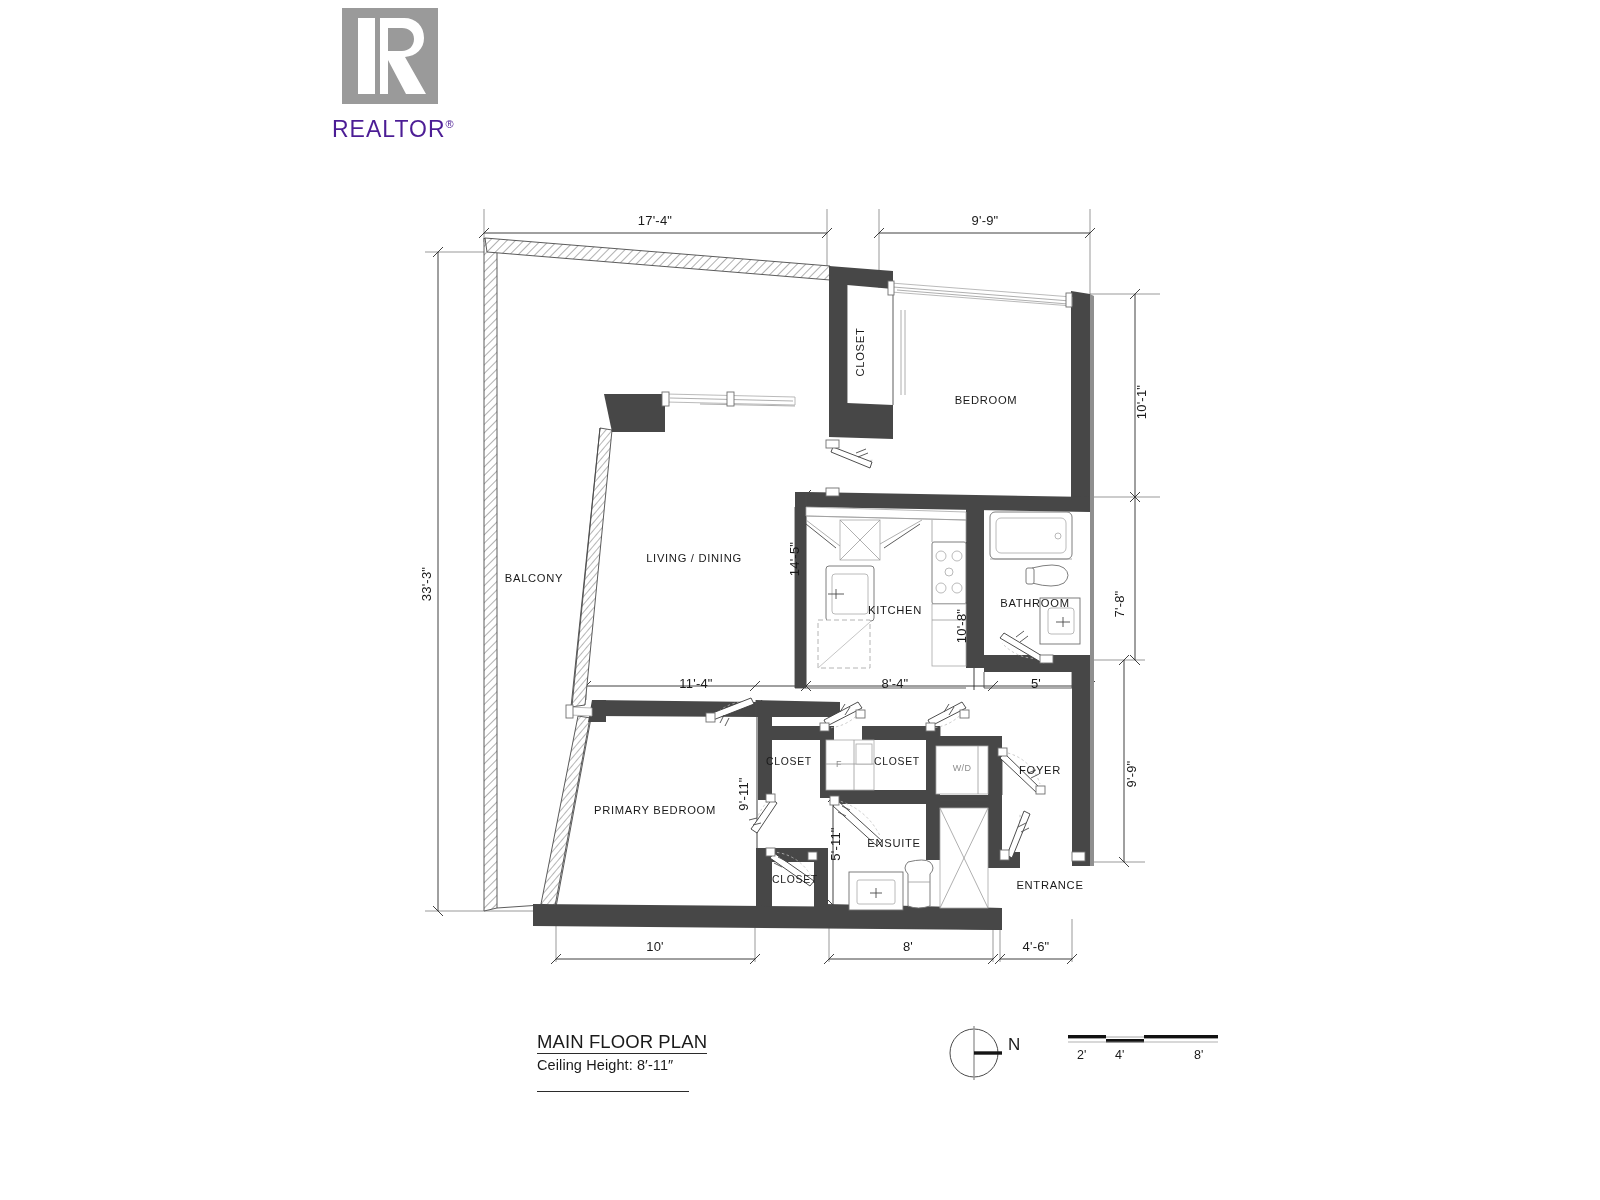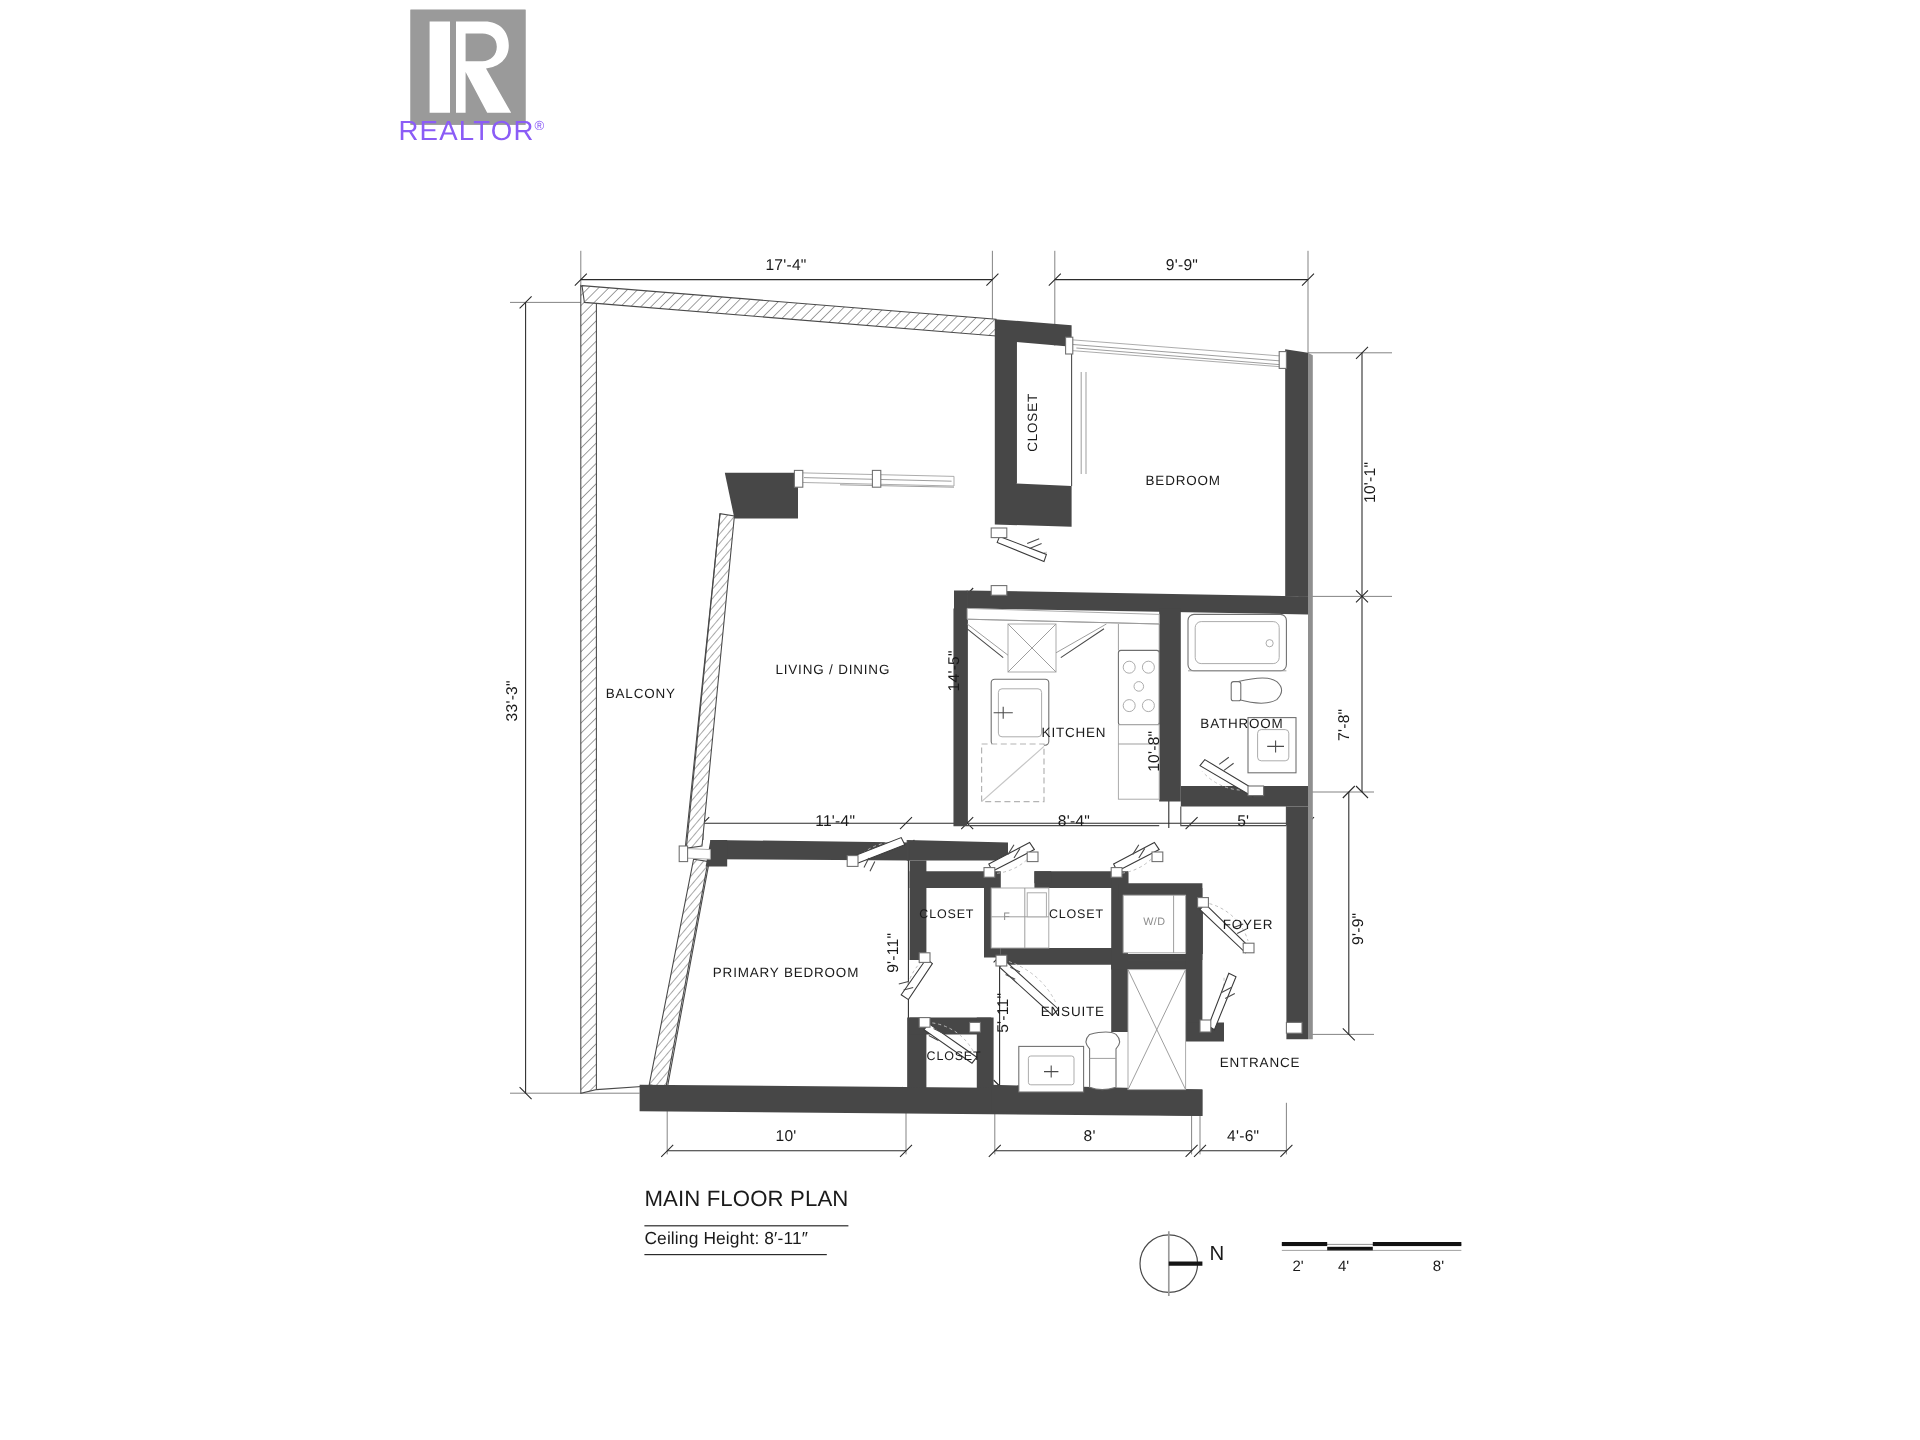--- a/index.html
+++ b/index.html
@@ -35,25 +35,25 @@
     left: 10px;
     top: 0px;
     width: 96px;
     height: 96px;
     background: #9a9a9a;
   }
   #logo-mark svg { display: block; }
   #logo-word {
     position: absolute;
     left: 0px;
-    top: 88px;
+    top: 108px;
     width: 124px;
     font-size: 23px;
     letter-spacing: 1.0px;
-    color: #8b5cf6;
+    color: #4c1d95;
     font-family: "Liberation Sans", sans-serif;
     white-space: nowrap;
   }
   #logo-word sup {
     font-size: 11px;
     vertical-align: super;
   }
 
   #title {
     position: absolute;
@@ -81,27 +81,28 @@
     position: absolute;
     left: 537px;
     top: 988px;
     font-size: 18.5px;
     line-height: 21px;
     letter-spacing: 0.1px;
   }
   #plan-caption .l1 {
     border-bottom: 1.4px solid #2b2b2b;
     display: inline-block;
-    padding-bottom: 12px;
+    padding-bottom: 1px;
+    margin-top: 43px;
   }
   #plan-caption .l2 {
     display: block;
     font-size: 14.5px;
     border-bottom: 1.2px solid #2b2b2b;
-    padding-bottom: 1px;
+    padding-bottom: 15px;
     margin-top: 1px;
     width: 152px;
   }
 
   #compass {
     position: absolute;
     left: 946px;
     top: 1018px;
     width: 90px;
     height: 70px;

